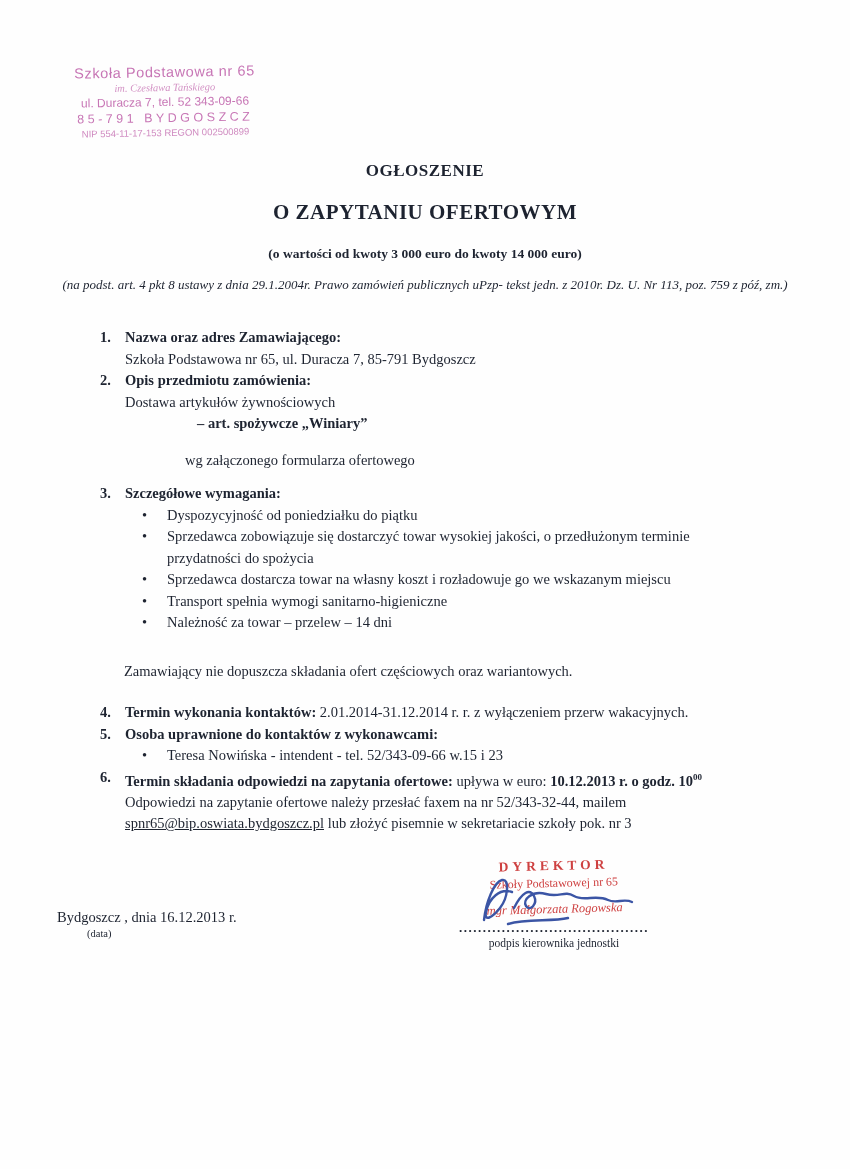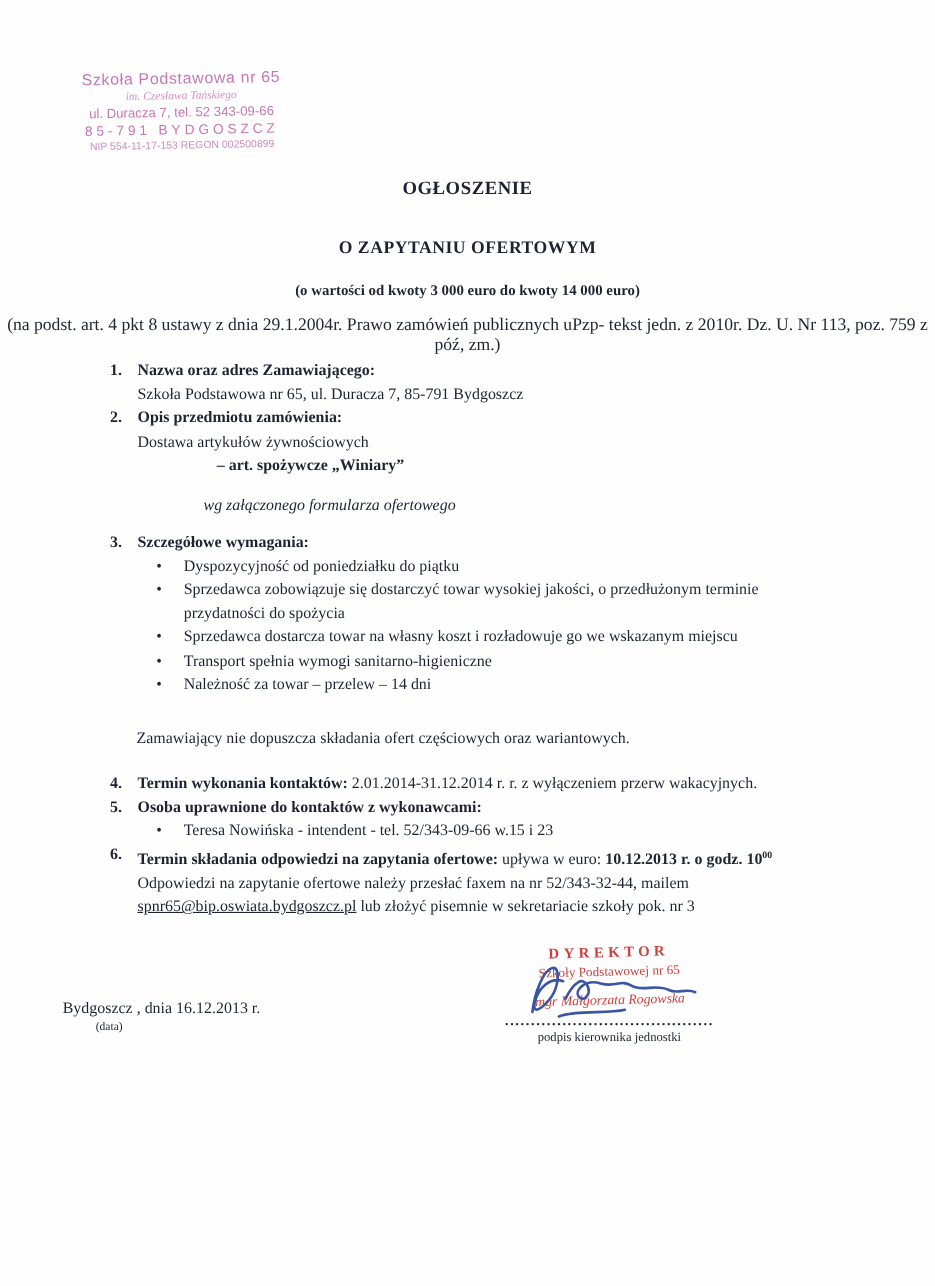--- a/index.html
+++ b/index.html
@@ -17,32 +17,32 @@
   }
   .ss1 { font-family:"Liberation Sans", sans-serif; font-size:14.5px; letter-spacing:.6px; }
   .ss2 { font-family:"Liberation Serif", serif; font-style:italic; font-size:10.5px; margin-top:2px; opacity:.8; }
   .ss3 { font-family:"Liberation Sans", sans-serif; font-size:12px; margin-top:2px; }
   .ss4 { font-family:"Liberation Sans", sans-serif; font-size:12.5px; letter-spacing:3.5px; margin-top:2px; }
   .ss5 { font-family:"Liberation Sans", sans-serif; font-size:9.5px; margin-top:2px; opacity:.85; }
 
   
   .doc-header { position:absolute; top:161px; left:3px; width:844px; text-align:center; }
   .title    { font-size:17px; font-weight:bold; letter-spacing:.5px; }
-  .subtitle { font-size:16px; font-weight:bold; letter-spacing:.5px; margin-top:36px; }
+  .subtitle { font-size:21px; font-weight:bold; letter-spacing:.5px; margin-top:19px; }
   .value-range { font-size:13.5px; font-weight:bold; margin-top:21px; }
-  .legal    { font-size:16px; margin-top:15px; }
+  .legal    { font-size:13px; margin-top:15px;font-style:italic; }
 
   
   .content { position:absolute; top:327px; left:100px; width:664px; font-size:14.5px; line-height:21.5px; }
   .li { display:flex; }
   .num { width:25px; flex:none; font-weight:bold; }
   .libody { flex:1; }
   .h { font-weight:bold; }
   .emphasis { font-weight:bold; margin-left:72px; }
-  .note { margin:15px 0 0 60px;font-style:italic; }
+  .note { margin:15px 0 0 60px; }
   .gap12 { margin-top:12px; }
   .bullet-row { display:flex; margin-left:36px; }
   .bullet { width:25px; flex:none; text-align:left; padding-left:6px; }
   .btext { flex:1; }
   .disclaimer { margin:27px 0 20px 24px; }
   .inline-h { font-weight:bold; }
   .sup { font-size:9px; vertical-align:super; font-weight:bold; }
   .email { text-decoration:underline; }
 
   

